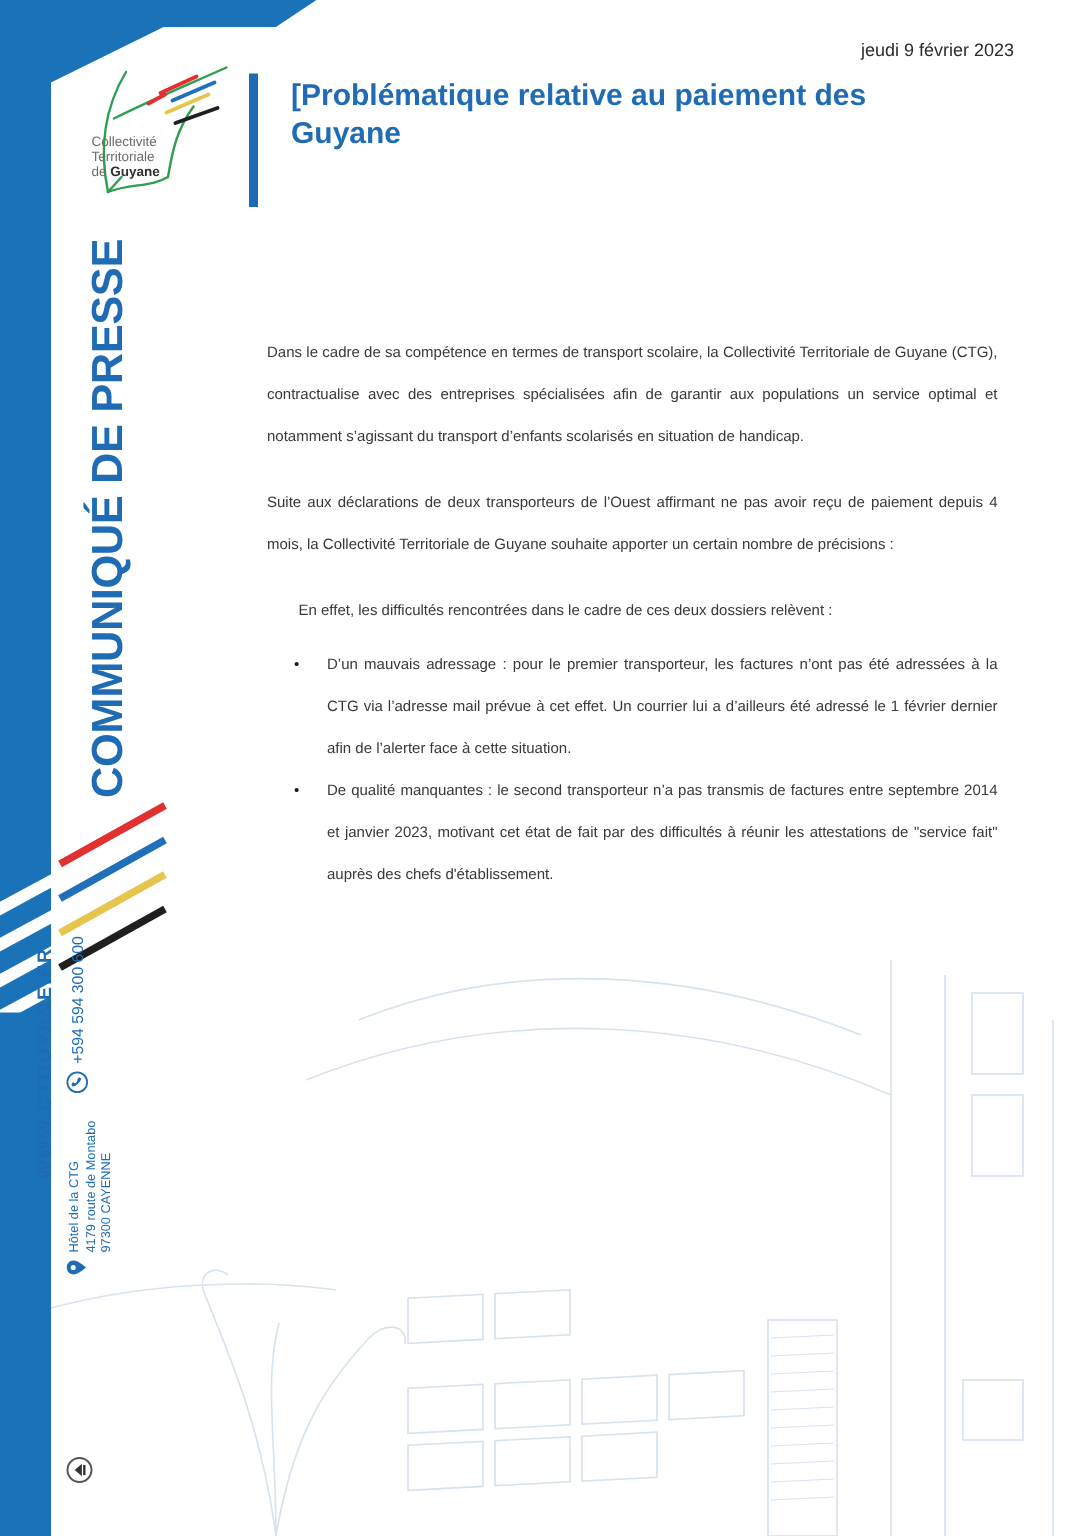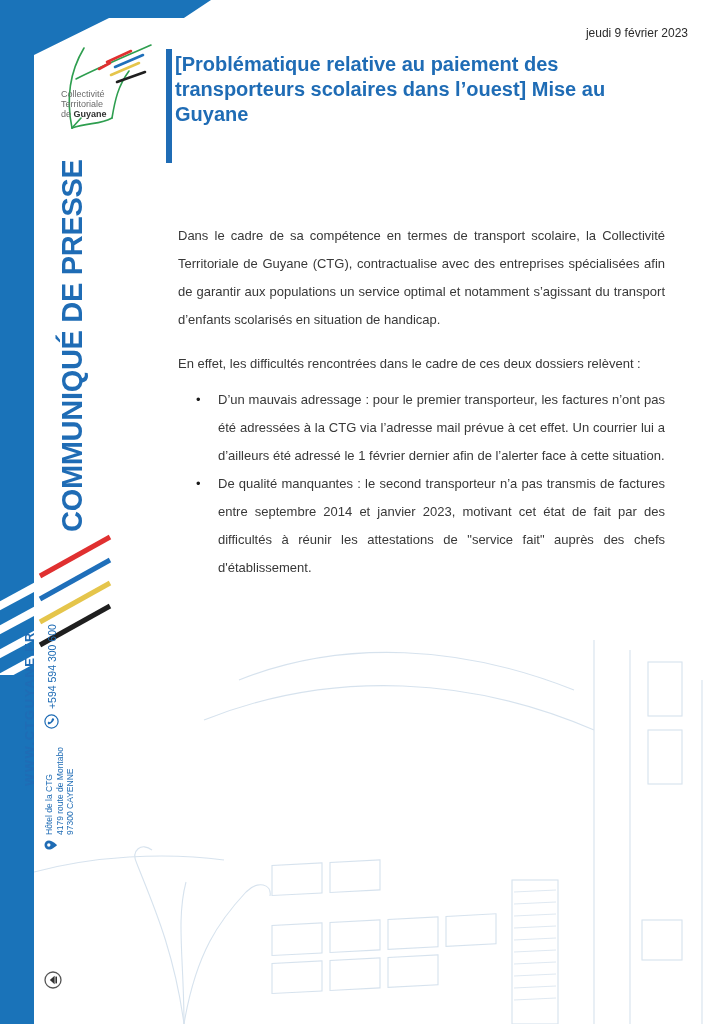--- a/index.html
+++ b/index.html
@@ -34,33 +34,33 @@
   .www{font-size:13px;font-weight:bold;letter-spacing:1.5px;margin-left:64px;white-space:nowrap;}
   .c-row{display:flex;gap:18px;margin-top:7px;align-items:flex-start;}
   .addr{display:flex;gap:5px;align-items:flex-start;}
   .addr-lines{font-size:8.5px;line-height:10.5px;white-space:nowrap;}
   .phone{display:flex;gap:5px;align-items:center;font-size:10.5px;white-space:nowrap;}
   
   .speaker{position:absolute;left:44px;top:971px;z-index:3;cursor:pointer;}
   
   .watermark{position:absolute;left:34px;top:620px;z-index:1;opacity:.75;}
   
-  .date{position:absolute;top:26px;right:36px;font-size:12px;color:#2b2b2b;z-index:4;}
+  .date{position:absolute;top:26px;right:48px;font-size:12px;color:#2b2b2b;z-index:4;}
   .title-block{
     position:absolute;left:166px;top:49px;width:508px;z-index:4;
-    border-left:6px solid #1f6cb5;padding:3px 0 36px 3px;
+    border-left:6px solid #1f6cb5;padding:3px 0 36px 22px;
     color:#1f6cb5;font-size:20px;font-weight:bold;line-height:25px;
   }
   .title-block .tl{white-space:nowrap;}
   .body{
     position:absolute;left:178px;top:222px;width:487px;z-index:4;
-    font-size:13px;line-height:28px;color:#383838;text-align:justify;
+    font-size:10px;line-height:28px;color:#383838;text-align:justify;
   }
   .body p{margin:0 0 16px 0;}
-  .body p.tight{margin-bottom:8px;}
+  .body p.tight{margin-bottom:8px;margin-left:21px;}
   .body ul{margin:0 0 10px 0;padding:0 0 0 40px;list-style:none;}
   .body li{position:relative;text-align:justify;}
   .body li::before{content:"\2022";position:absolute;left:-22px;top:0;color:#1a1a1a;}
   .b{font-weight:normal;}
   .closing{margin-top:14px;}
 </style>
 </head>
 <body>
 
 <div class="page">
@@ -178,26 +178,26 @@
       <rect x="614" y="110" width="34" height="54"></rect>
       <rect x="608" y="300" width="40" height="40"></rect>
       <line x1="668" y1="60" x2="668" y2="404"></line>
     </g>
   </svg>
 
   <div class="date">jeudi 9 février 2023</div>
 
   <div class="title-block">
     <div class="tl">[Problématique relative au paiement des</div>
-    <div class="tl">transporteurs scolaires dans l’ouest] Mise au</div>
     <div class="tl">Guyane</div>
   </div>
 
   <div class="body">
     <p>Dans le cadre de sa compétence en termes de transport scolaire, la Collectivité Territoriale de Guyane (CTG), contractualise avec des entreprises spécialisées afin de garantir aux populations un service optimal et notamment s’agissant du transport d’enfants scolarisés en situation de handicap.</p>
+    <p>Suite aux déclarations de deux transporteurs de l’Ouest affirmant ne pas avoir reçu de paiement depuis 4 mois, la Collectivité Territoriale de Guyane souhaite apporter un certain nombre de précisions :</p>
     <p class="tight">En effet, les difficultés rencontrées dans le cadre de ces deux dossiers relèvent :</p>
     <ul>
       <li><span class="b">D’un mauvais adressage :</span><span> pour le premier transporteur, les factures n’ont pas été adressées à la CTG via l’adresse mail prévue à cet effet. Un courrier lui a d’ailleurs été adressé le 1 février dernier afin de l’alerter face à cette situation.</span></li>
       <li><span class="b">De qualité manquantes :</span><span> le second transporteur n’a pas transmis de factures entre septembre 2014 et janvier 2023, motivant cet état de fait par des difficultés à réunir les attestations de "service fait" auprès des chefs d'établissement.</span></li>
     </ul>
   </div>
 
 </div>
 
 </body></html>

